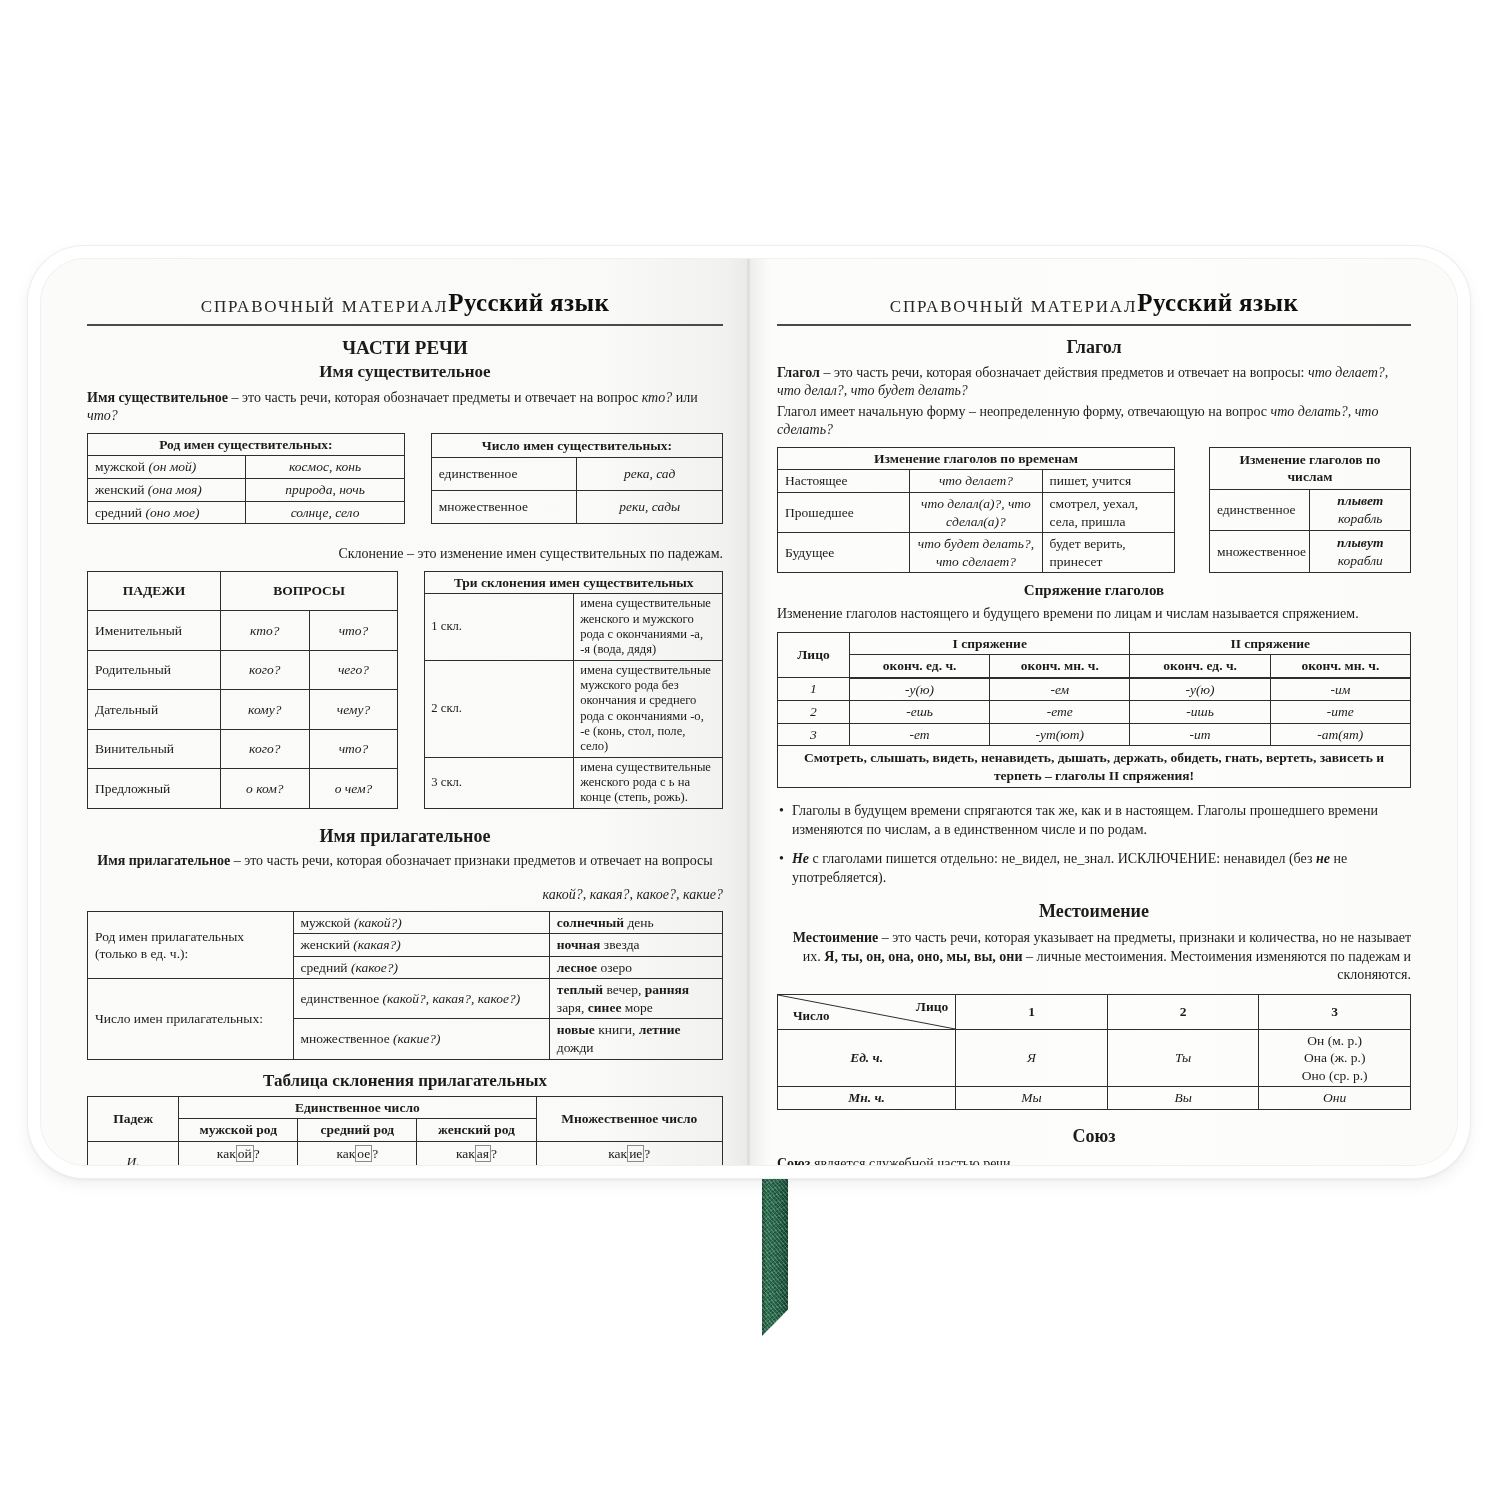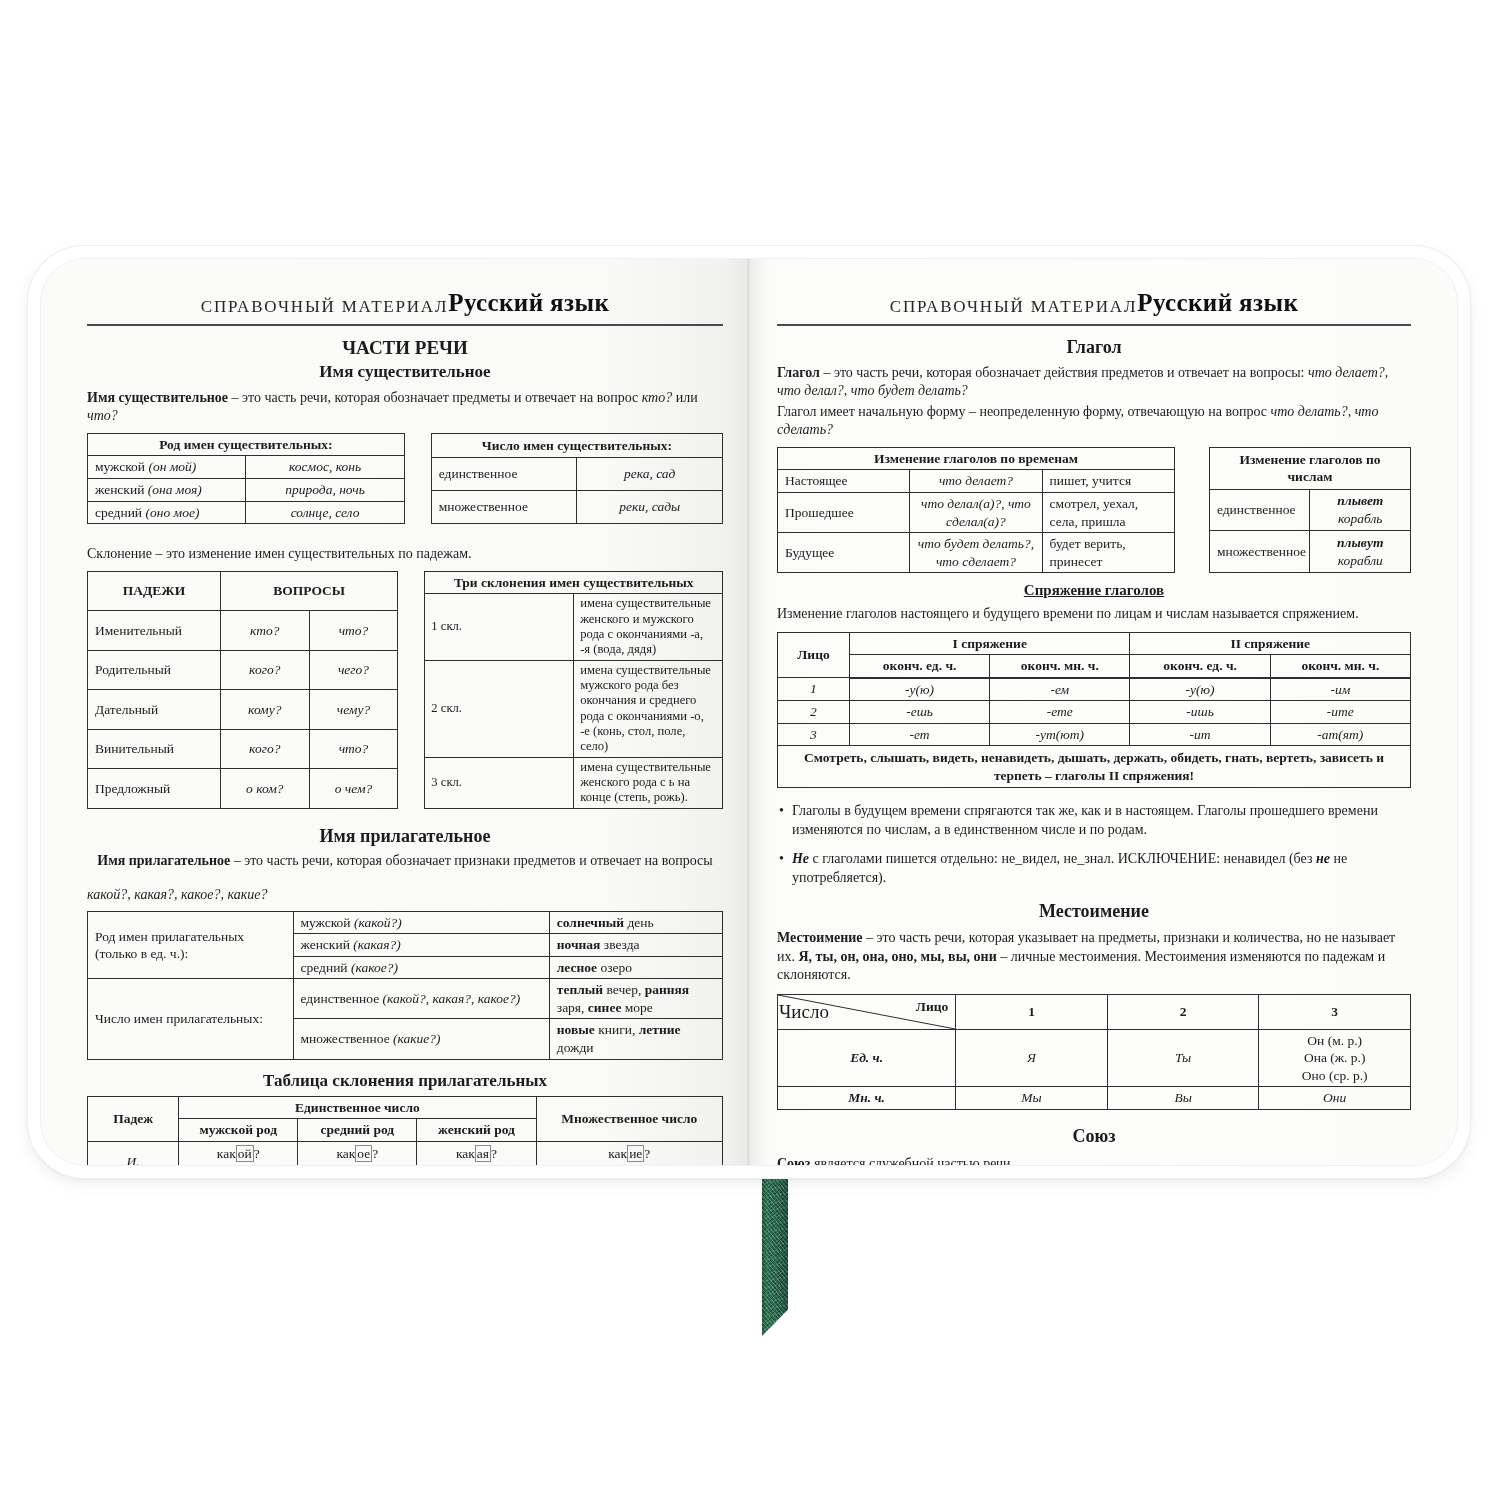--- a/index.html
+++ b/index.html
@@ -42,24 +42,24 @@
   }
   
   .page-header{
     display:flex;justify-content:center;align-items:flex-end;
     border-bottom:2px solid #4a4a4a;padding-bottom:7px;margin-bottom:11px;
   }
   .ph-left{font-size:17px;letter-spacing:1.8px;color:#262626;}
   .ph-right{font-size:25px;font-weight:bold;color:#101010;letter-spacing:.4px;}
   .h-main{font-size:19px;font-weight:bold;text-align:center;margin:2px 0 3px;}
   .h-sub{font-size:17px;font-weight:bold;text-align:center;margin:2px 0 7px;}
-  .h-small{font-size:15px;font-weight:bold;text-align:center;margin:2px 0 6px;text-decoration:underline;}
+  .h-small{font-size:15px;font-weight:bold;text-align:center;margin:2px 0 6px;}
   
   .para{font-size:14px;line-height:1.32;margin:0 0 7px;}
-  .center{text-align:left;}
+  .center{text-align:right;}
   b,.b{font-weight:bold;} i,.i{font-style:italic;} .bi{font-weight:bold;font-style:italic;}
   
   table{border-collapse:collapse;width:100%;table-layout:fixed;}
   td,th{border:1px solid #2e2e2e;padding:2px 7px;font-size:13.5px;line-height:1.3;
         color:#1b1b1b;font-weight:normal;text-align:left;vertical-align:middle;}
   th.tt{font-weight:bold;text-align:center;}
   .tr-flex{display:flex;gap:26px;}
   .c{text-align:center;font-style:italic;}
   .it{font-style:italic;}
   .tables-gap1{margin-bottom:21px;}
@@ -70,21 +70,21 @@
   .sub{display:block;text-align:right;white-space:pre-line;}
   .adjdecl td{padding:3px 4px;}
   .thick-under th{border-bottom:2px solid #2e2e2e;}
   .note-row td{font-weight:bold;text-align:center;padding:3px 10px;}
   
   .bullet{display:flex;font-size:14px;line-height:1.32;margin:0 0 11px;}
   .bullet::before{content:"\2022";margin:0 8px 0 2px;font-size:14px;}
   
   .diag{position:relative;padding:0;height:34px;}
   .diag svg{position:absolute;left:0;top:0;width:100%;height:100%;}
-  .diag .dr{position:absolute;left:1px;bottom:4px;font-weight:normal;font-size:19px;}
+  .diag .dr{position:absolute;left:15px;bottom:4px;font-weight:bold;font-size:13px;}
   .diag .dc{position:absolute;right:7px;top:3px;font-weight:bold;font-size:13.5px;}
   .vtop3{white-space:pre-line;text-align:center;}
 </style>
 </head>
 <body>
 
 <div class="ribbon"></div>
 
 <div class="book">
   <div class="pages">

